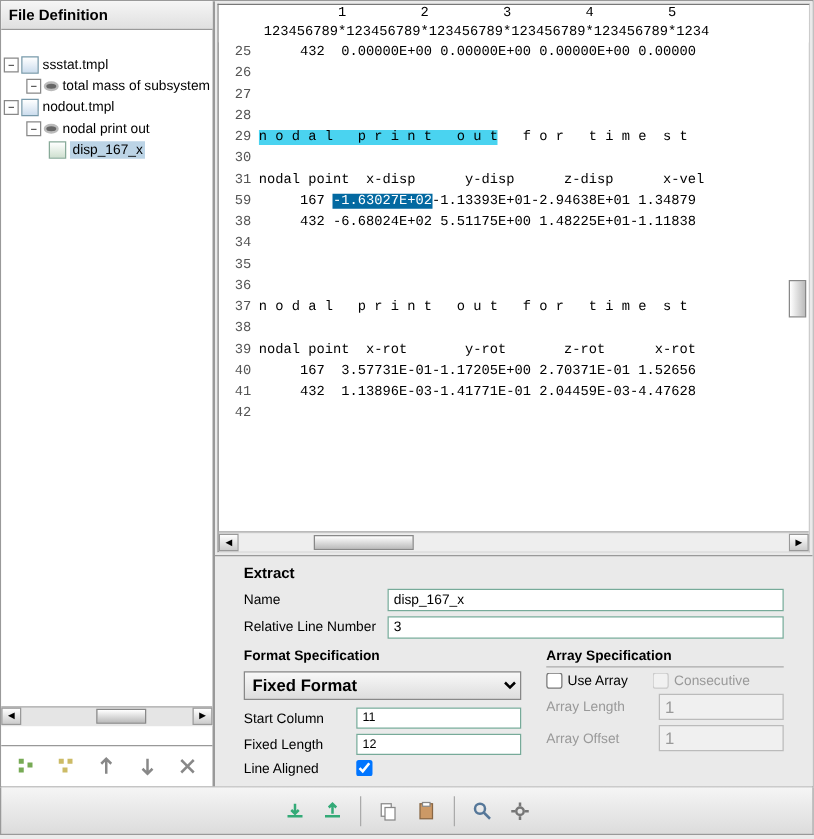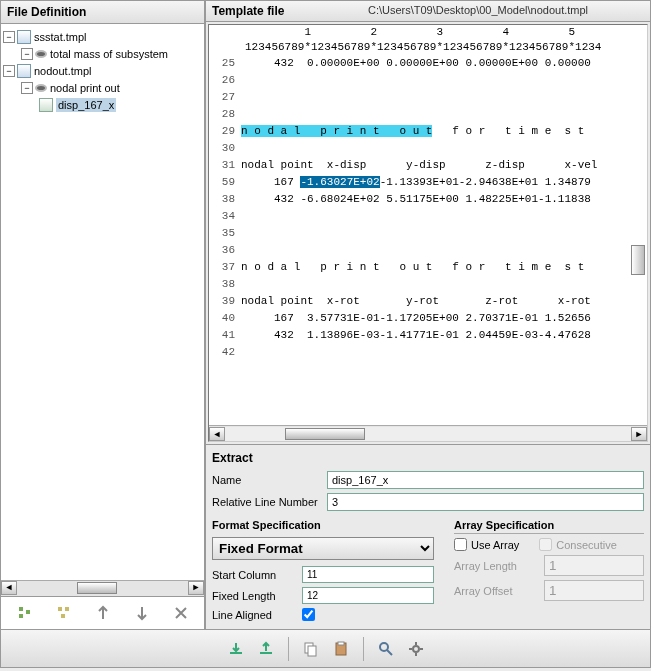--- a/index.html
+++ b/index.html
@@ -1,18 +1,18 @@
 <!DOCTYPE html>
 <html><head>
 <meta charset="utf-8">
 <style>
 * { box-sizing: border-box; margin: 0; padding: 0; }
 body { font-family: Arial, sans-serif; font-size: 11px; background: #ececec; width: 651px; height: 671px; overflow: hidden; }
 .main { display: flex; height: 630px; border: 1px solid #999; background: #fff; }
-.left-panel { width: 236px; border-right: 2px solid #999; background: #fff; display: flex; flex-direction: column; }
+.left-panel { width: 236px; border-right: 2px solid #999; background: #fff; display: flex; flex-direction: column; gap: 15px; }
 .panel-header { background: linear-gradient(#f5f5f5,#e0e0e0); padding: 4px 6px; font-weight: bold; border-bottom: 1px solid #999; font-size: 12px; }
 .tree { flex: 1; padding: 4px 2px; overflow: auto; }
 .tree-node { display: flex; align-items: center; padding: 2px 0; white-space: nowrap; }
 .tree-toggle { width: 12px; height: 12px; border: 1px solid #888; margin-right: 2px; display: inline-flex; align-items: center; justify-content: center; font-size: 9px; background: #fff; cursor: pointer; }
 .tree-indent-1 { padding-left: 18px; }
 .tree-indent-2 { padding-left: 36px; }
 .tree-icon { width: 14px; height: 14px; margin-right: 3px; display: inline-block; }
 .icon-file { background: linear-gradient(#fff,#cde); border: 1px solid #79a; }
 .icon-eye { border-radius: 50%; background: #666; border: 2px solid #bbb; width: 12px; height: 8px; }
 .icon-doc { background: linear-gradient(#fff,#cfe0d0); border: 1px solid #8a9; }
@@ -27,21 +27,21 @@
 .code-body { flex: 1; overflow: hidden; display: flex; }
 .gutter { width: 32px; text-align: right; padding-right: 6px; font-family: 'Courier New', monospace; font-size: 11px; line-height: 17px; background: #fff; color: #555; }
 .lines { flex: 1; font-family: 'Courier New', monospace; font-size: 11px; line-height: 17px; white-space: pre; overflow: hidden; }
 .hl-cyan { background: #4ad3f0; }
 .hl-blue { background: #0369a1; color: #fff; }
 .hscroll { height: 16px; background: #e5e5e5; border-top: 1px solid #aaa; position: relative; display: flex; align-items: center; }
 .hscroll .btn { width: 16px; height: 14px; background: linear-gradient(#fff,#ccc); border: 1px solid #999; text-align: center; font-size: 9px; line-height: 12px; }
 .hscroll .track { flex: 1; height: 14px; background: #eee; position: relative; }
 .hscroll .thumb { position: absolute; left: 60px; width: 80px; height: 12px; top: 1px; background: linear-gradient(#fff,#bbb); border: 1px solid #888; }
 .vscroll-thumb { position: absolute; right: 2px; top: 220px; width: 14px; height: 30px; background: linear-gradient(90deg,#fff,#bbb); border: 1px solid #888; }
-.extract-panel { background: #eaeaea; border-top: 1px solid #999; padding: 4px 6px; }
+.extract-panel { background: #eaeaea; border-top: 1px solid #999; padding: 4px 23px; }
 .extract-header { font-weight: bold; padding: 2px 0 6px; font-size: 12px; }
 .form-row { display: flex; align-items: center; margin-bottom: 4px; }
 .form-label { width: 115px; }
 .form-label-sm { width: 90px; }
 .form-input { flex: 1; border: 1px solid #7a9; padding: 2px 4px; background: #fff; font-size: 11px; }
 .form-input-sm { width: 132px; border: 1px solid #7a9; padding: 2px 4px; background: #fff; font-size: 10px; }
 .spec-row { display: flex; gap: 20px; margin-top: 8px; }
 .spec-box { flex: 1; }
 .spec-title { font-weight: bold; margin-bottom: 4px; }
 .spec-box.right .spec-title { border-bottom: 1px solid #aaa; padding-bottom: 2px; }
@@ -124,24 +124,20 @@
         </span>
       <span class="tool-btn">
           <svg width="16" height="16">
             <path d="M3 3 L13 13 M13 3 L3 13" stroke="#888" stroke-width="2"></path>
           </svg>
         </span>
     </div>
   </div>
 
   <div class="right-panel">
-    <div class="template-header">
-      <span class="title">Template file</span>
-      <span class="path">C:\Users\T09\Desktop\00_Model\nodout.tmpl</span>
-    </div>
     <div class="code-area" style="position:relative;">
       <div class="ruler">         1         2         3         4         5</div>
       <div class="ruler">123456789*123456789*123456789*123456789*123456789*1234</div>
       <div class="code-body">
         <div class="gutter" id="gutter">
             <div>25</div>
             <div>26</div>
             <div>27</div>
             <div>28</div>
             <div>29</div>

